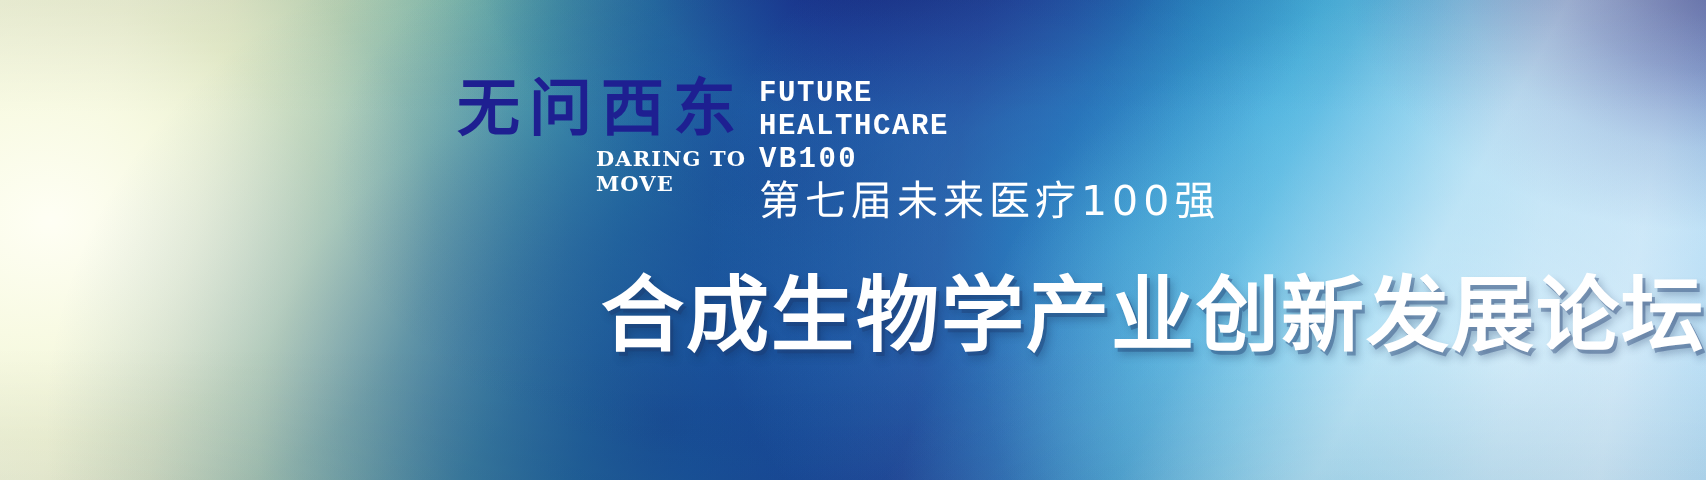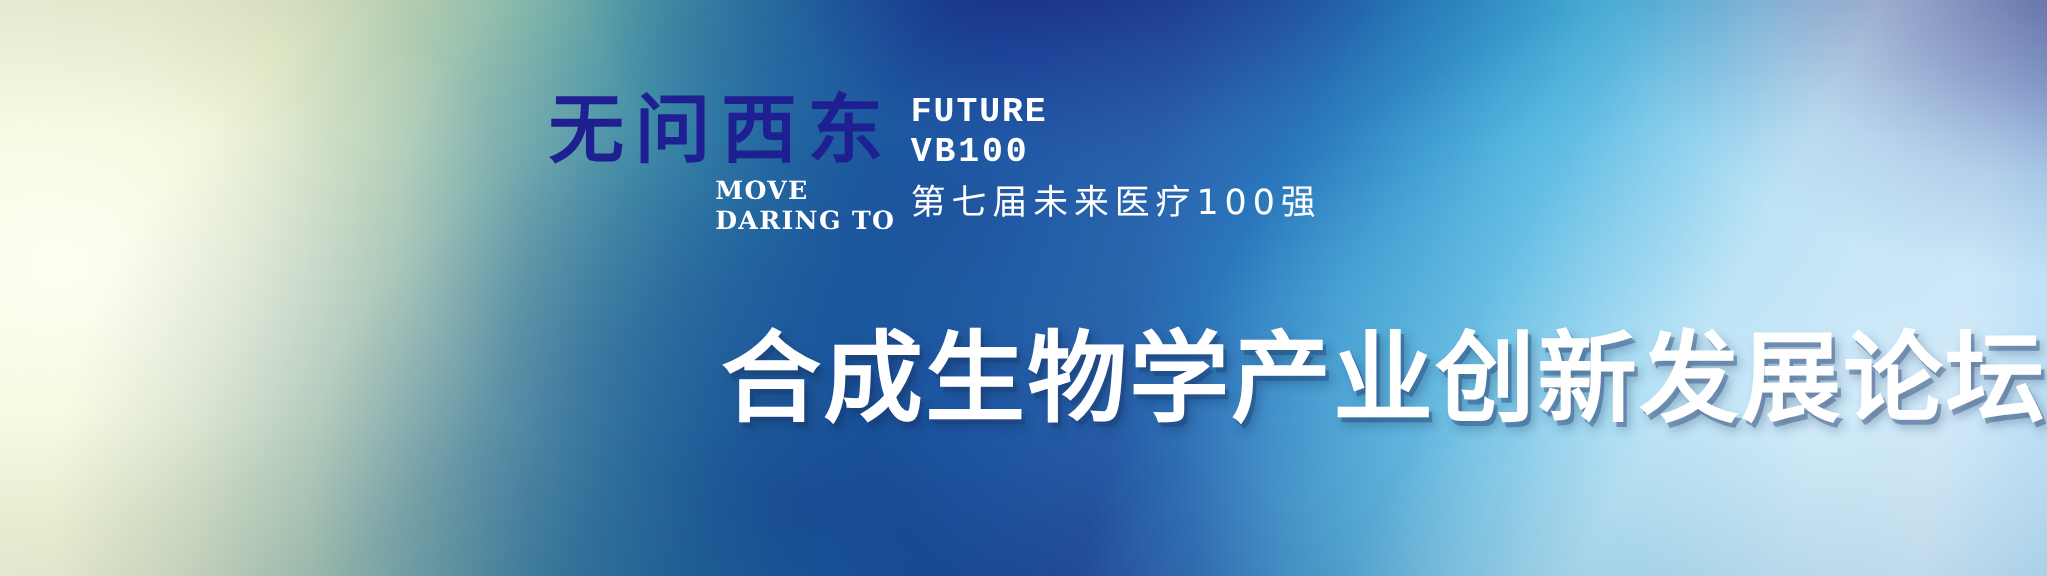--- a/index.html
+++ b/index.html
@@ -197,21 +197,21 @@
     text-transform: uppercase;
     white-space: nowrap;
   }
   .event-en .vb {
     letter-spacing: 2.4px;
   }
 
   .event-cn {
     margin-top: 6px;
     font-family: "DejaVu Sans", "Liberation Sans", sans-serif;
-    font-size: 29px;
+    font-size: 41px;
     line-height: 38px;
     font-weight: 400;
     letter-spacing: 5px;
     color: #ffffff;
     white-space: nowrap;
   }
 
   
   .headline {
     position: absolute;
@@ -247,28 +247,29 @@
   <div class="bg-layer bg-haze"></div>
   <div class="bg-layer bg-vignette"></div>
 
   <div class="content">
 
     <div class="lockup">
 
       <div class="brand-block">
         <div class="brand-cn">无问西东</div>
         <div class="brand-en">
+          <div>Daring to</div>
           <div>Move</div>
-          <div>Daring to</div>
         </div>
       </div>
 
       <div class="event-block">
         <div class="event-en">
           <div>Future</div>
+          <div>Healthcare</div>
           <div class="vb">VB100</div>
         </div>
         <div class="event-cn">第七届未来医疗100强</div>
       </div>
 
     </div>
 
     <div class="headline">合成生物学产业创新发展论坛</div>
 
   </div>

